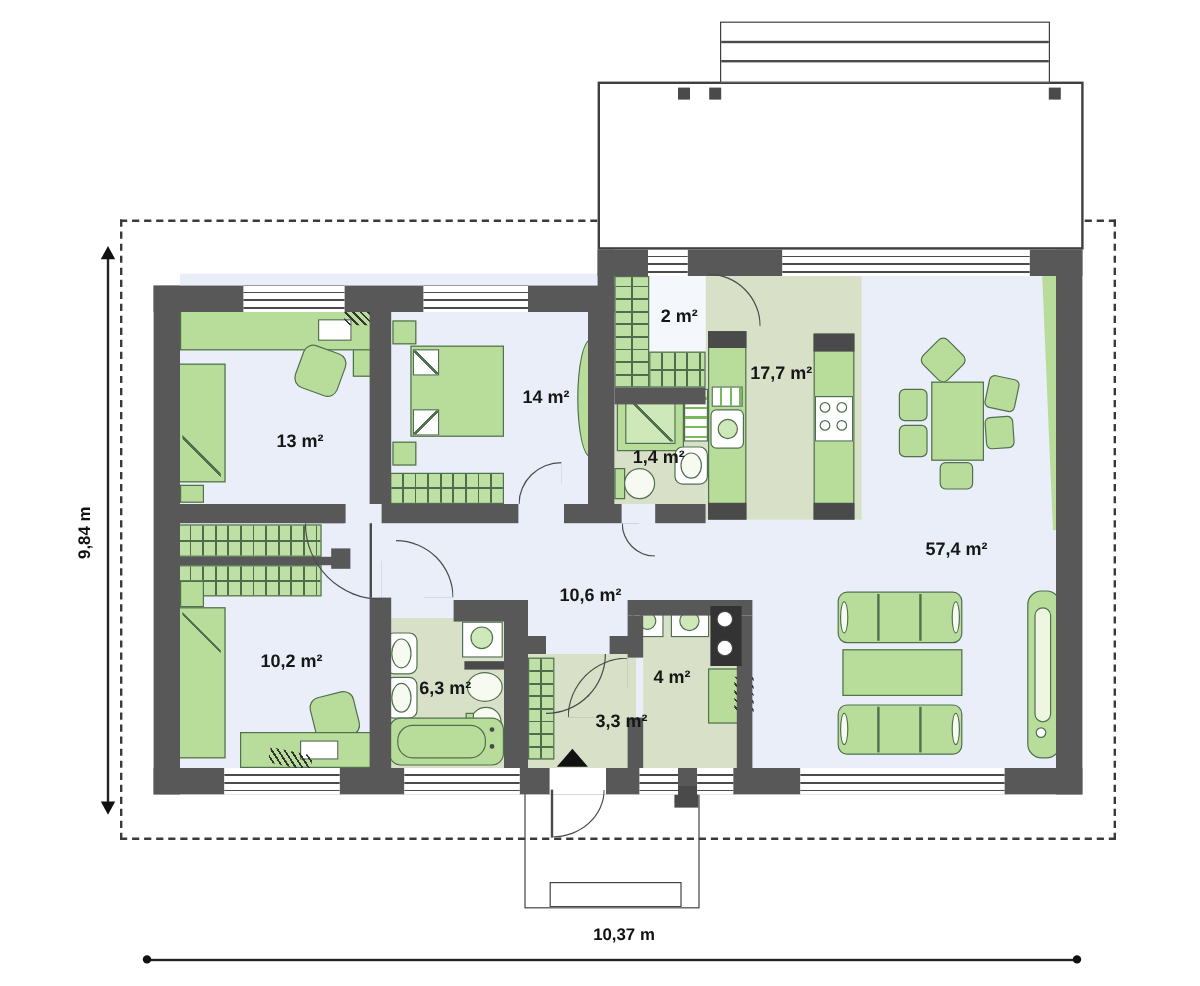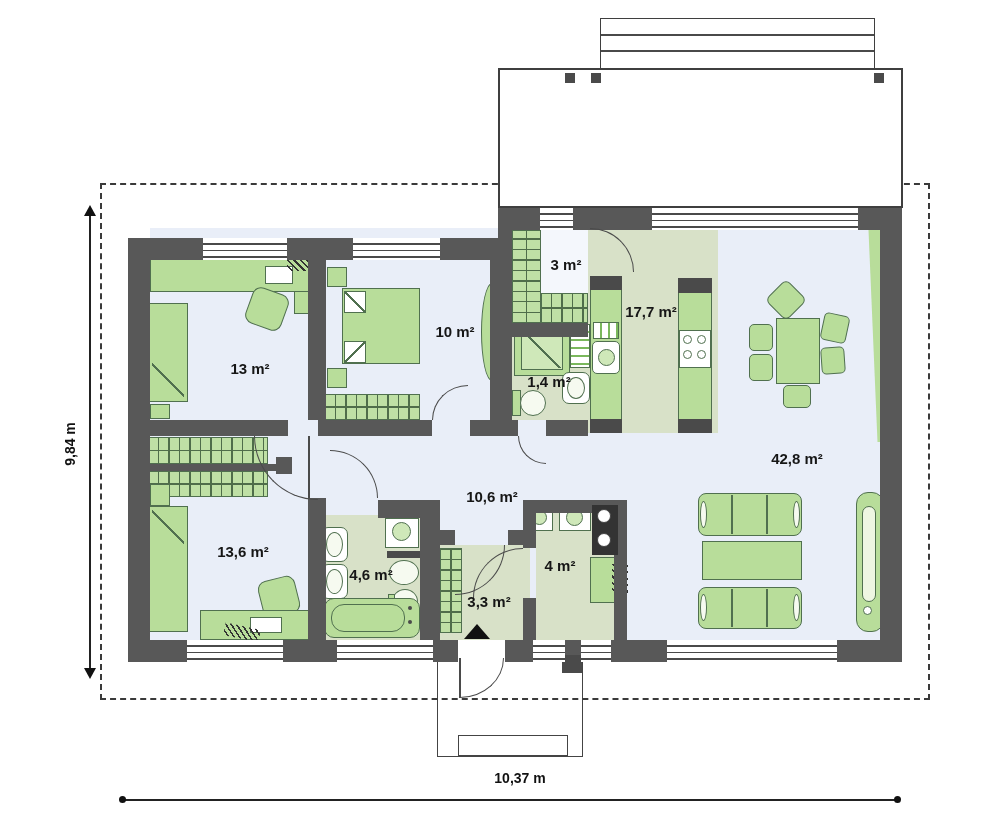--- a/index.html
+++ b/index.html
@@ -210,29 +210,29 @@
   <div class="arc" style="left:518px;top:436px;width:28px;height:28px;border-left-width:1.5px;border-bottom-width:1.5px;border-bottom-left-radius:100% 100%;"></div>
   <div class="arc" style="left:590px;top:228px;width:44px;height:44px;border-right-width:1.5px;border-top-width:1.5px;border-top-right-radius:100% 100%;"></div>
   <div class="arc" style="left:330px;top:450px;width:48px;height:48px;border-right-width:1.5px;border-top-width:1.5px;border-top-right-radius:100% 100%;"></div>
   <div class="arc" style="left:455px;top:545px;width:50px;height:50px;border-right-width:1.5px;border-bottom-width:1.5px;border-bottom-right-radius:100% 100%;"></div>
   <div class="arc" style="left:473px;top:548px;width:50px;height:50px;border-left-width:1.5px;border-top-width:1.5px;border-top-left-radius:100% 100%;"></div>
   <div class="arc" style="left:460px;top:658px;width:44px;height:40px;border-right-width:1.5px;border-bottom-width:1.5px;border-bottom-right-radius:100% 100%;"></div>
   <div class="dark" style="left:459px;top:658px;width:2px;height:40px;"></div>
   <div class="abs" style="left:464px;top:624px;width:0;height:0;border-left:13px solid transparent;border-right:13px solid transparent;border-bottom:15px solid #111;"></div>
 
   <span class="lbl" style="left:250px;top:368px;">13 m²</span>
-  <span class="lbl" style="left:455px;top:331px;">10 m²</span>
-  <span class="lbl" style="left:566px;top:264px;">3 m²</span>
+  <span class="lbl" style="left:455px;top:331px;">14 m²</span>
+  <span class="lbl" style="left:566px;top:264px;">2 m²</span>
   <span class="lbl" style="left:651px;top:311px;">17,7 m²</span>
   <span class="lbl" style="left:549px;top:381px;">1,4 m²</span>
-  <span class="lbl" style="left:797px;top:458px;">42,8 m²</span>
+  <span class="lbl" style="left:797px;top:458px;">57,4 m²</span>
   <span class="lbl" style="left:492px;top:496px;">10,6 m²</span>
-  <span class="lbl" style="left:243px;top:551px;">13,6 m²</span>
-  <span class="lbl" style="left:371px;top:574px;">4,6 m²</span>
-  <span class="lbl" style="left:489px;top:601px;">3,3 m²</span>
+  <span class="lbl" style="left:243px;top:551px;">10,2 m²</span>
+  <span class="lbl" style="left:371px;top:574px;">6,3 m²</span>
+  <span class="lbl" style="left:518px;top:601px;">3,3 m²</span>
   <span class="lbl" style="left:560px;top:565px;">4 m²</span>
 
   <div class="dimline" style="left:89px;top:212px;width:1.5px;height:460px;"></div>
   <div class="abs" style="left:84px;top:205px;width:0;height:0;border-left:6px solid transparent;border-right:6px solid transparent;border-bottom:11px solid #111;"></div>
   <div class="abs" style="left:84px;top:668px;width:0;height:0;border-left:6px solid transparent;border-right:6px solid transparent;border-top:11px solid #111;"></div>
   <span class="dimlbl" style="left:48px;top:436px;transform:rotate(-90deg);transform-origin:center;">9,84 m</span>
 
   <div class="dimline" style="left:122px;top:799px;width:776px;height:1.5px;"></div>
   <div class="abs" style="left:119px;top:796px;width:7px;height:7px;border-radius:50%;background:#111;"></div>
   <div class="abs" style="left:894px;top:796px;width:7px;height:7px;border-radius:50%;background:#111;"></div>

